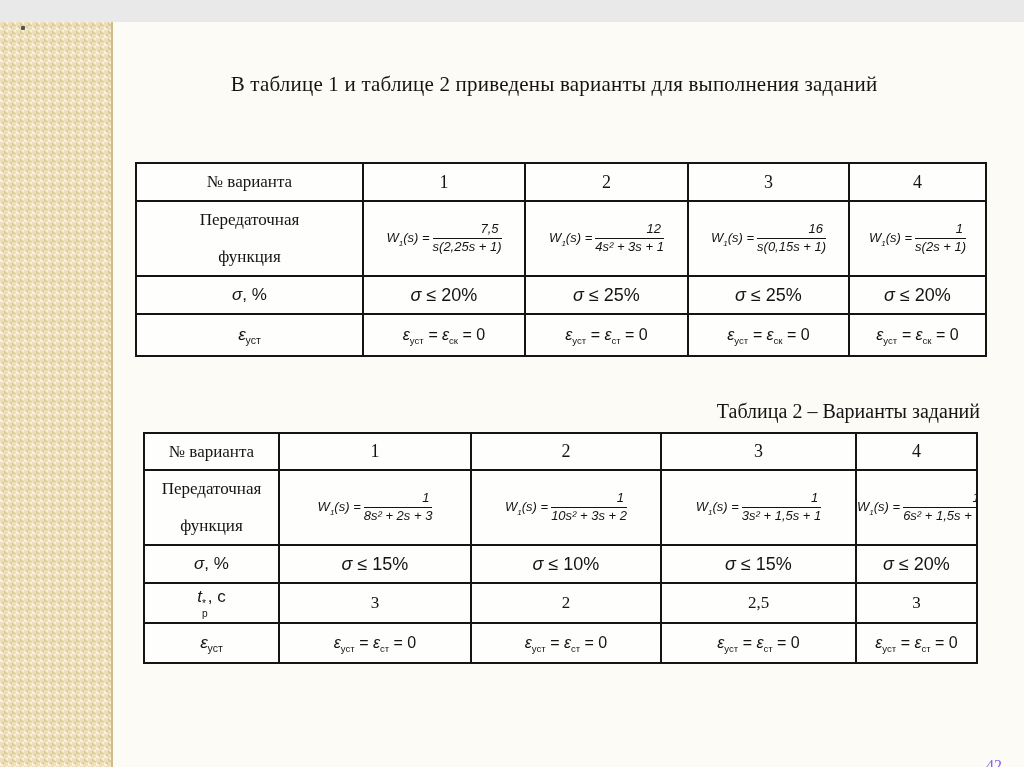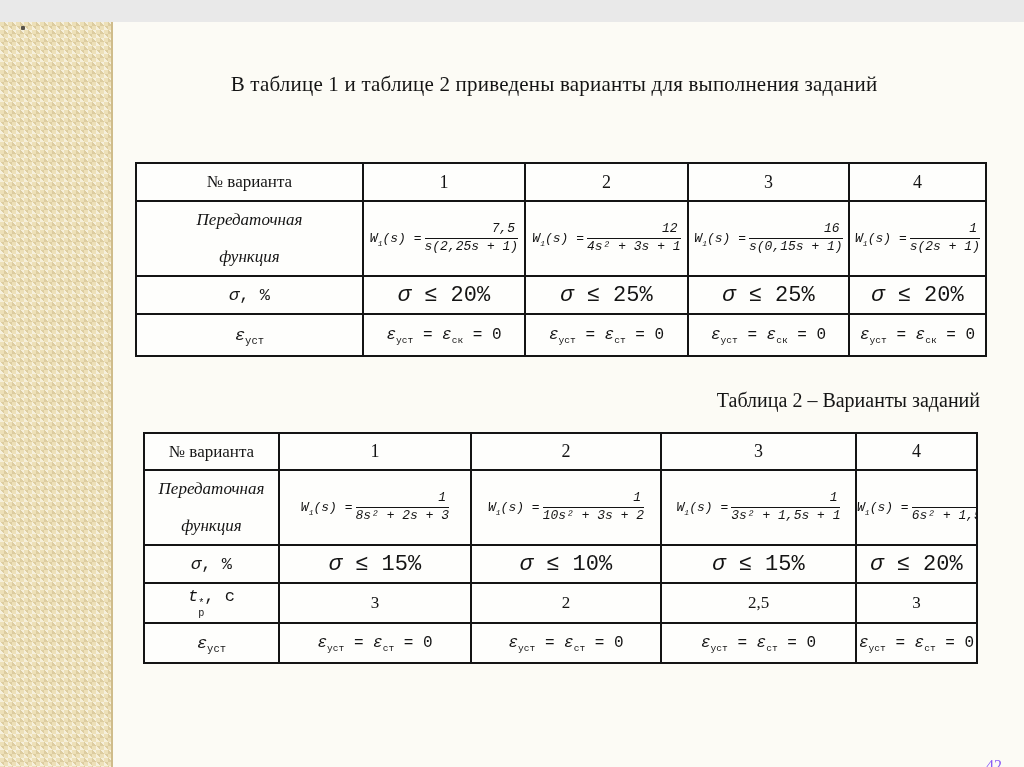--- a/index.html
+++ b/index.html
@@ -17,41 +17,41 @@
       linear-gradient(45deg, rgba(255,255,255,.5) 25%, transparent 25%, transparent 75%, rgba(255,255,255,.5) 75%),
       linear-gradient(45deg, rgba(178,152,96,.28) 25%, transparent 25%, transparent 75%, rgba(178,152,96,.28) 75%);
     background-size:8px 8px;
     background-position:0 0, 4px 4px;
     border-right:2px solid #cfbc8b;
   }
   .corner-dot{position:absolute;left:21px;top:4px;width:4px;height:4px;background:#57524a;border-radius:1px;}
   .title{position:absolute;left:120px;top:50px;width:868px;text-align:center;font-size:21px;letter-spacing:.2px;}
   .caption{position:absolute;font-size:20px;white-space:nowrap;}
   .cap1{top:98px;right:39px;}
-  .cap2{top:367px;right:44px;}
+  .cap2{top:378px;right:44px;}
 
   table.vt{position:absolute;border-collapse:collapse;table-layout:fixed;background:#fefefc;}
   table.vt td{border:2px solid #141414;text-align:center;vertical-align:middle;padding:0 0;overflow:hidden;}
   #t1{left:135px;top:140px;width:850px;}
   #t2{left:143px;top:410px;width:833px;}
 
   .rowlabel{font-size:17px;}
-  .tflabel{font-size:17px;line-height:2.15;font-style:italic;}
+  .tflabel{font-size:17px;line-height:2.15;}
   .numhead{font-size:18px;}
   .val{font-size:17px;}
 
   
-  .math{font-family:Liberation Mono, monospace;}
+  .math{font-family:Liberation Sans, sans-serif;}
   .it{font-style:italic;}
   sub{font-size:.62em;line-height:0;}
   .tf{font-size:13px;font-style:italic;white-space:nowrap;}
   .frac{display:inline-block;vertical-align:middle;text-align:right;margin-left:3px;}
   .frac .num{display:block;padding:0 3px 1px;border-bottom:1px solid #141414;line-height:1.15;}
   .frac .den{display:block;padding-top:1px;line-height:1.15;}
-  .sigma{font-size:22px;white-space:nowrap;}
+  .sigma{font-size:18px;white-space:nowrap;}
   .eps{font-size:16px;white-space:nowrap;}
   .eps sub{font-size:.6em;}
   .supsub{display:inline-flex;flex-direction:column;align-items:flex-start;font-size:.6em;line-height:1;vertical-align:-.5em;font-style:normal;}
   .pagenum{position:absolute;right:22px;bottom:14px;font-size:16px;color:#8b5cf6;font-family:"Liberation Serif",serif;}
 </style>
 </head>
 <body>
 
 <div class="slide">
   <div class="strip"></div>

